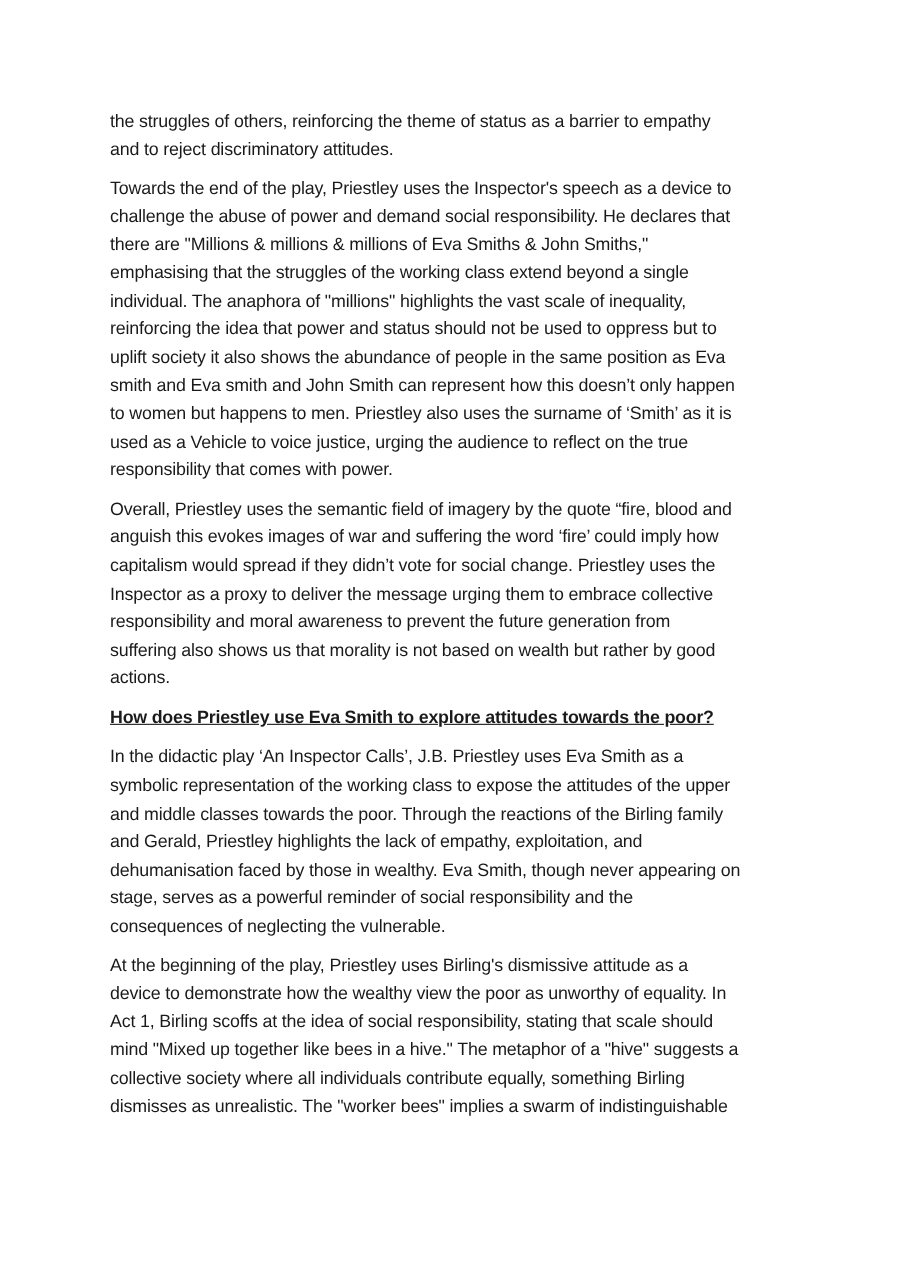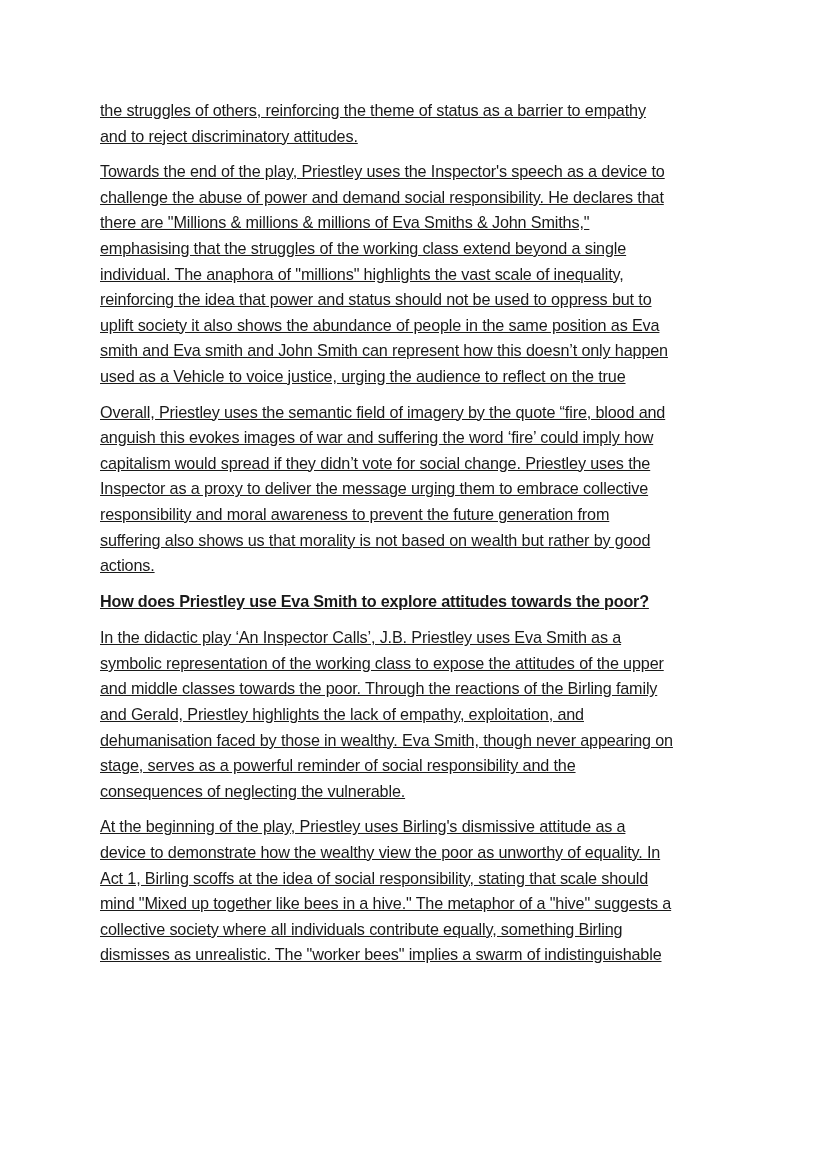--- a/index.html
+++ b/index.html
@@ -20,21 +20,20 @@
       left: 100px;
       top: 98px;
       width: 640px;
     }
     .para {
       margin: 0 0 10px 0;
       font-size: 16.2px;
       line-height: 25.6px;
       letter-spacing: -0.15px;
       white-space: nowrap;
-      text-decoration: underline;
     }
     .line {
       display: block;
     }
     .heading {
       margin: 0 0 11px 0;
       font-size: 16.2px;
       line-height: 25.6px;
       font-weight: bold;
       letter-spacing: -0.2px;
@@ -54,21 +53,23 @@
 
   <p class="para">
     <span class="line">Towards the end of the play, Priestley uses the Inspector's speech as a device to</span>
     <span class="line">challenge the abuse of power and demand social responsibility. He declares that</span>
     <span class="line">there are "Millions &amp; millions &amp; millions of Eva Smiths &amp; John Smiths,"</span>
     <span class="line">emphasising that the struggles of the working class extend beyond a single</span>
     <span class="line">individual. The anaphora of "millions" highlights the vast scale of inequality,</span>
     <span class="line">reinforcing the idea that power and status should not be used to oppress but to</span>
     <span class="line">uplift society it also shows the abundance of people in the same position as Eva</span>
     <span class="line">smith and Eva smith and John Smith can represent how this doesn’t only happen</span>
+    <span class="line">to women but happens to men. Priestley also uses the surname of ‘Smith’ as it is</span>
     <span class="line">used as a Vehicle to voice justice, urging the audience to reflect on the true</span>
+    <span class="line">responsibility that comes with power.</span>
   </p>
 
   <p class="para">
     <span class="line">Overall, Priestley uses the semantic field of imagery by the quote “fire, blood and</span>
     <span class="line">anguish this evokes images of war and suffering the word ‘fire’ could imply how</span>
     <span class="line">capitalism would spread if they didn’t vote for social change. Priestley uses the</span>
     <span class="line">Inspector as a proxy to deliver the message urging them to embrace collective</span>
     <span class="line">responsibility and moral awareness to prevent the future generation from</span>
     <span class="line">suffering also shows us that morality is not based on wealth but rather by good</span>
     <span class="line">actions.</span>

